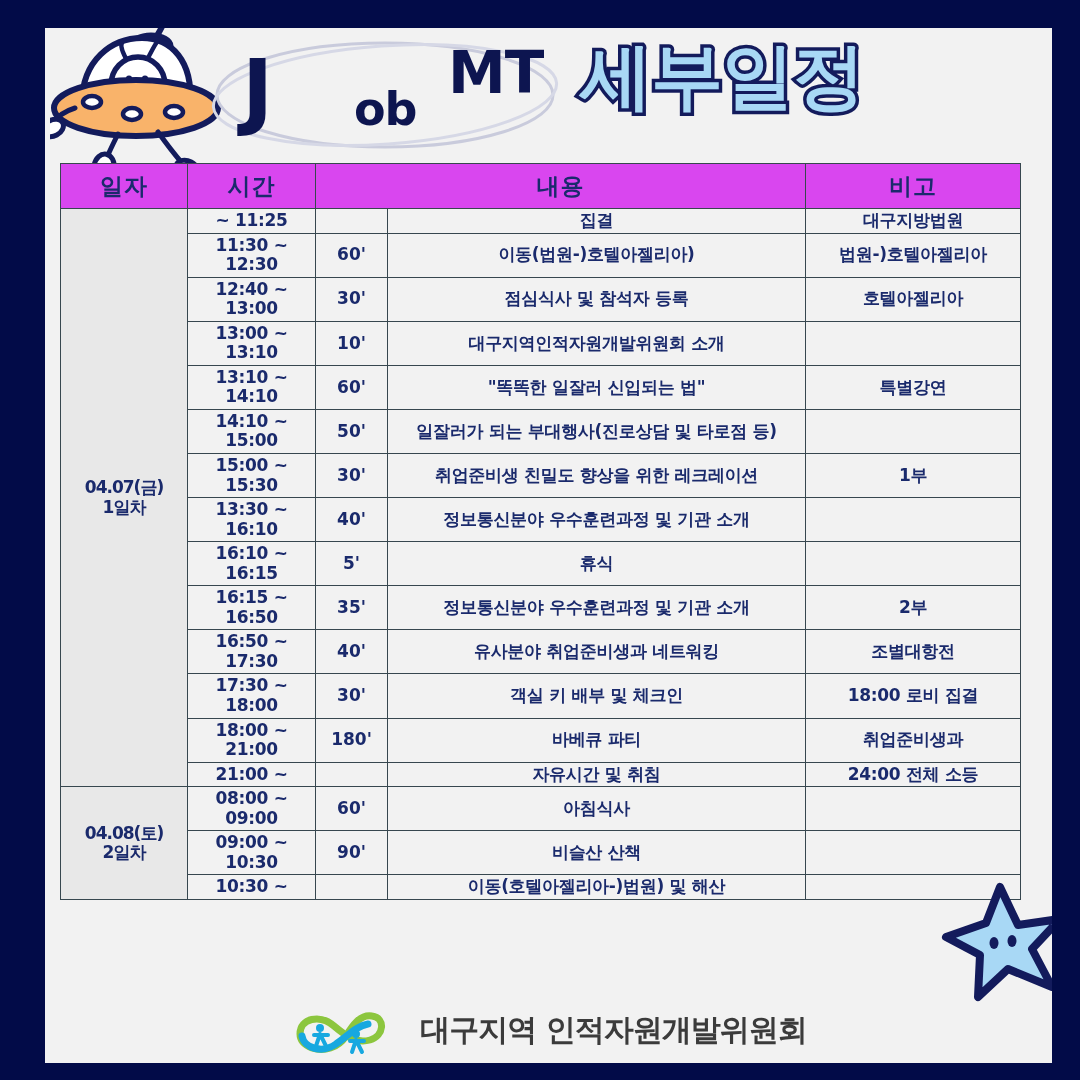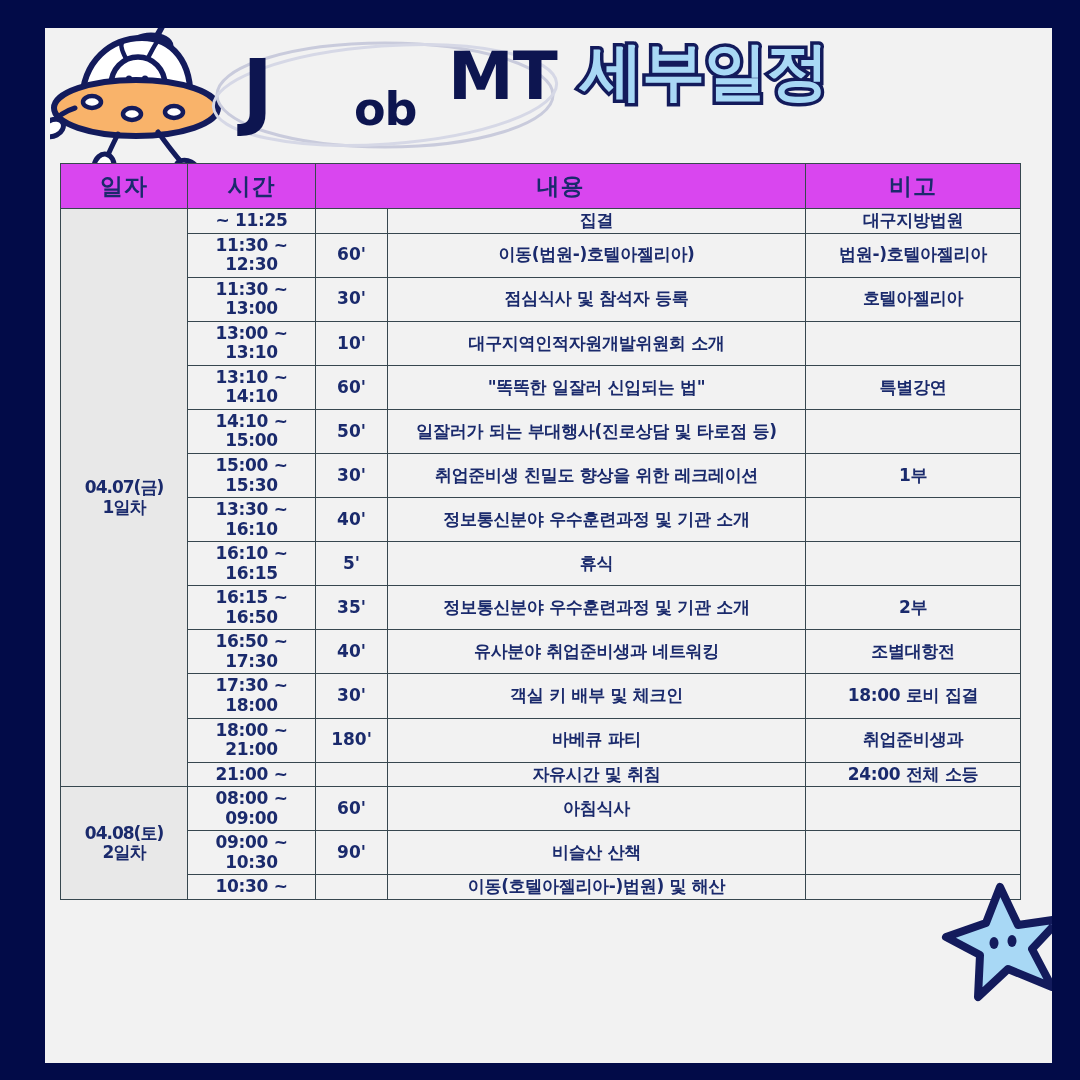--- a/index.html
+++ b/index.html
@@ -87,29 +87,29 @@
     left: 144px;
     top: 56px;
     font-size: 46px;
     color: #0d1550;
     font-family: "DejaVu Sans", sans-serif;
   }
 
   #title-mt {
     left: 238px;
     top: 14px;
-    font-size: 66px;
+    font-size: 58px;
     color: #0d1550;
     font-family: "DejaVu Sans", sans-serif;
   }
 
   #title-kr {
     left: 370px;
     top: 10px;
-    font-size: 63px;
+    font-size: 72px;
     color: #a8d8f5;
     -webkit-text-stroke: 7px #131b5c;
     paint-order: stroke fill;
     font-family: "DejaVu Sans", sans-serif;
     font-weight: 900;
   }
 
   
   #sched-table {
     position: absolute;
@@ -271,21 +271,21 @@
             <td class="cell-cont">집결</td>
             <td class="cell-rem">대구지방법원</td>
           </tr>
           <tr>
             <td class="cell-time">11:30 ~ 12:30</td>
             <td class="cell-dur">60'</td>
             <td class="cell-cont">이동(법원-)호텔아젤리아)</td>
             <td class="cell-rem">법원-)호텔아젤리아</td>
           </tr>
           <tr>
-            <td class="cell-time">11:30 ~ 13:00</td>
+            <td class="cell-time">12:40 ~ 13:00</td>
             <td class="cell-dur">30'</td>
             <td class="cell-cont">점심식사 및 참석자 등록</td>
             <td class="cell-rem">호텔아젤리아</td>
           </tr>
           <tr>
             <td class="cell-time">13:00 ~ 13:10</td>
             <td class="cell-dur">10'</td>
             <td class="cell-cont">대구지역인적자원개발위원회 소개</td>
             <td class="cell-rem"></td>
           </tr>
@@ -373,15 +373,26 @@
           </tr>
         </tbody>
     </table>
 
     <svg id="star-mascot" viewBox="0 0 128 128">
       <path d="M60 10 L78 48 L120 42 L92 72 L112 110 L68 92 L38 120 L40 78 L6 60 L46 46 Z" fill="#a8d8f5" stroke="#131b5c" stroke-width="8" stroke-linejoin="round"></path>
       <ellipse cx="54" cy="66" rx="4.5" ry="6" fill="#131b5c"></ellipse>
       <ellipse cx="72" cy="64" rx="4.5" ry="6" fill="#131b5c"></ellipse>
     </svg>
 
+    <div id="footer">
+      <svg id="footer-logo" viewBox="0 0 118 52">
+        <path d="M10 30 C10 14 30 10 44 22 C56 32 66 40 80 36 C94 32 96 14 82 12 C70 10 62 22 56 32 C48 44 34 48 22 44 C12 40 10 34 10 30 Z" fill="none" stroke="#8cc63e" stroke-width="7" stroke-linecap="round"></path>
+        <path d="M12 32 C14 44 32 50 46 40 C58 32 66 22 78 20" fill="none" stroke="#17a8e0" stroke-width="7" stroke-linecap="round"></path>
+        <circle cx="30" cy="24" r="4" fill="#17a8e0"></circle>
+        <path d="M30 30 L26 42 M30 30 L36 42 M24 31 L38 31" stroke="#17a8e0" stroke-width="4" stroke-linecap="round"></path>
+        <circle cx="66" cy="30" r="4" fill="#17a8e0"></circle>
+        <path d="M66 36 L62 48 M66 36 L72 48 M60 37 L74 37" stroke="#17a8e0" stroke-width="4" stroke-linecap="round"></path>
+      </svg>
+      <span id="footer-text">대구지역 인적자원개발위원회</span>
+    </div>
 
   </div>
 </div>
 
 </body></html>

